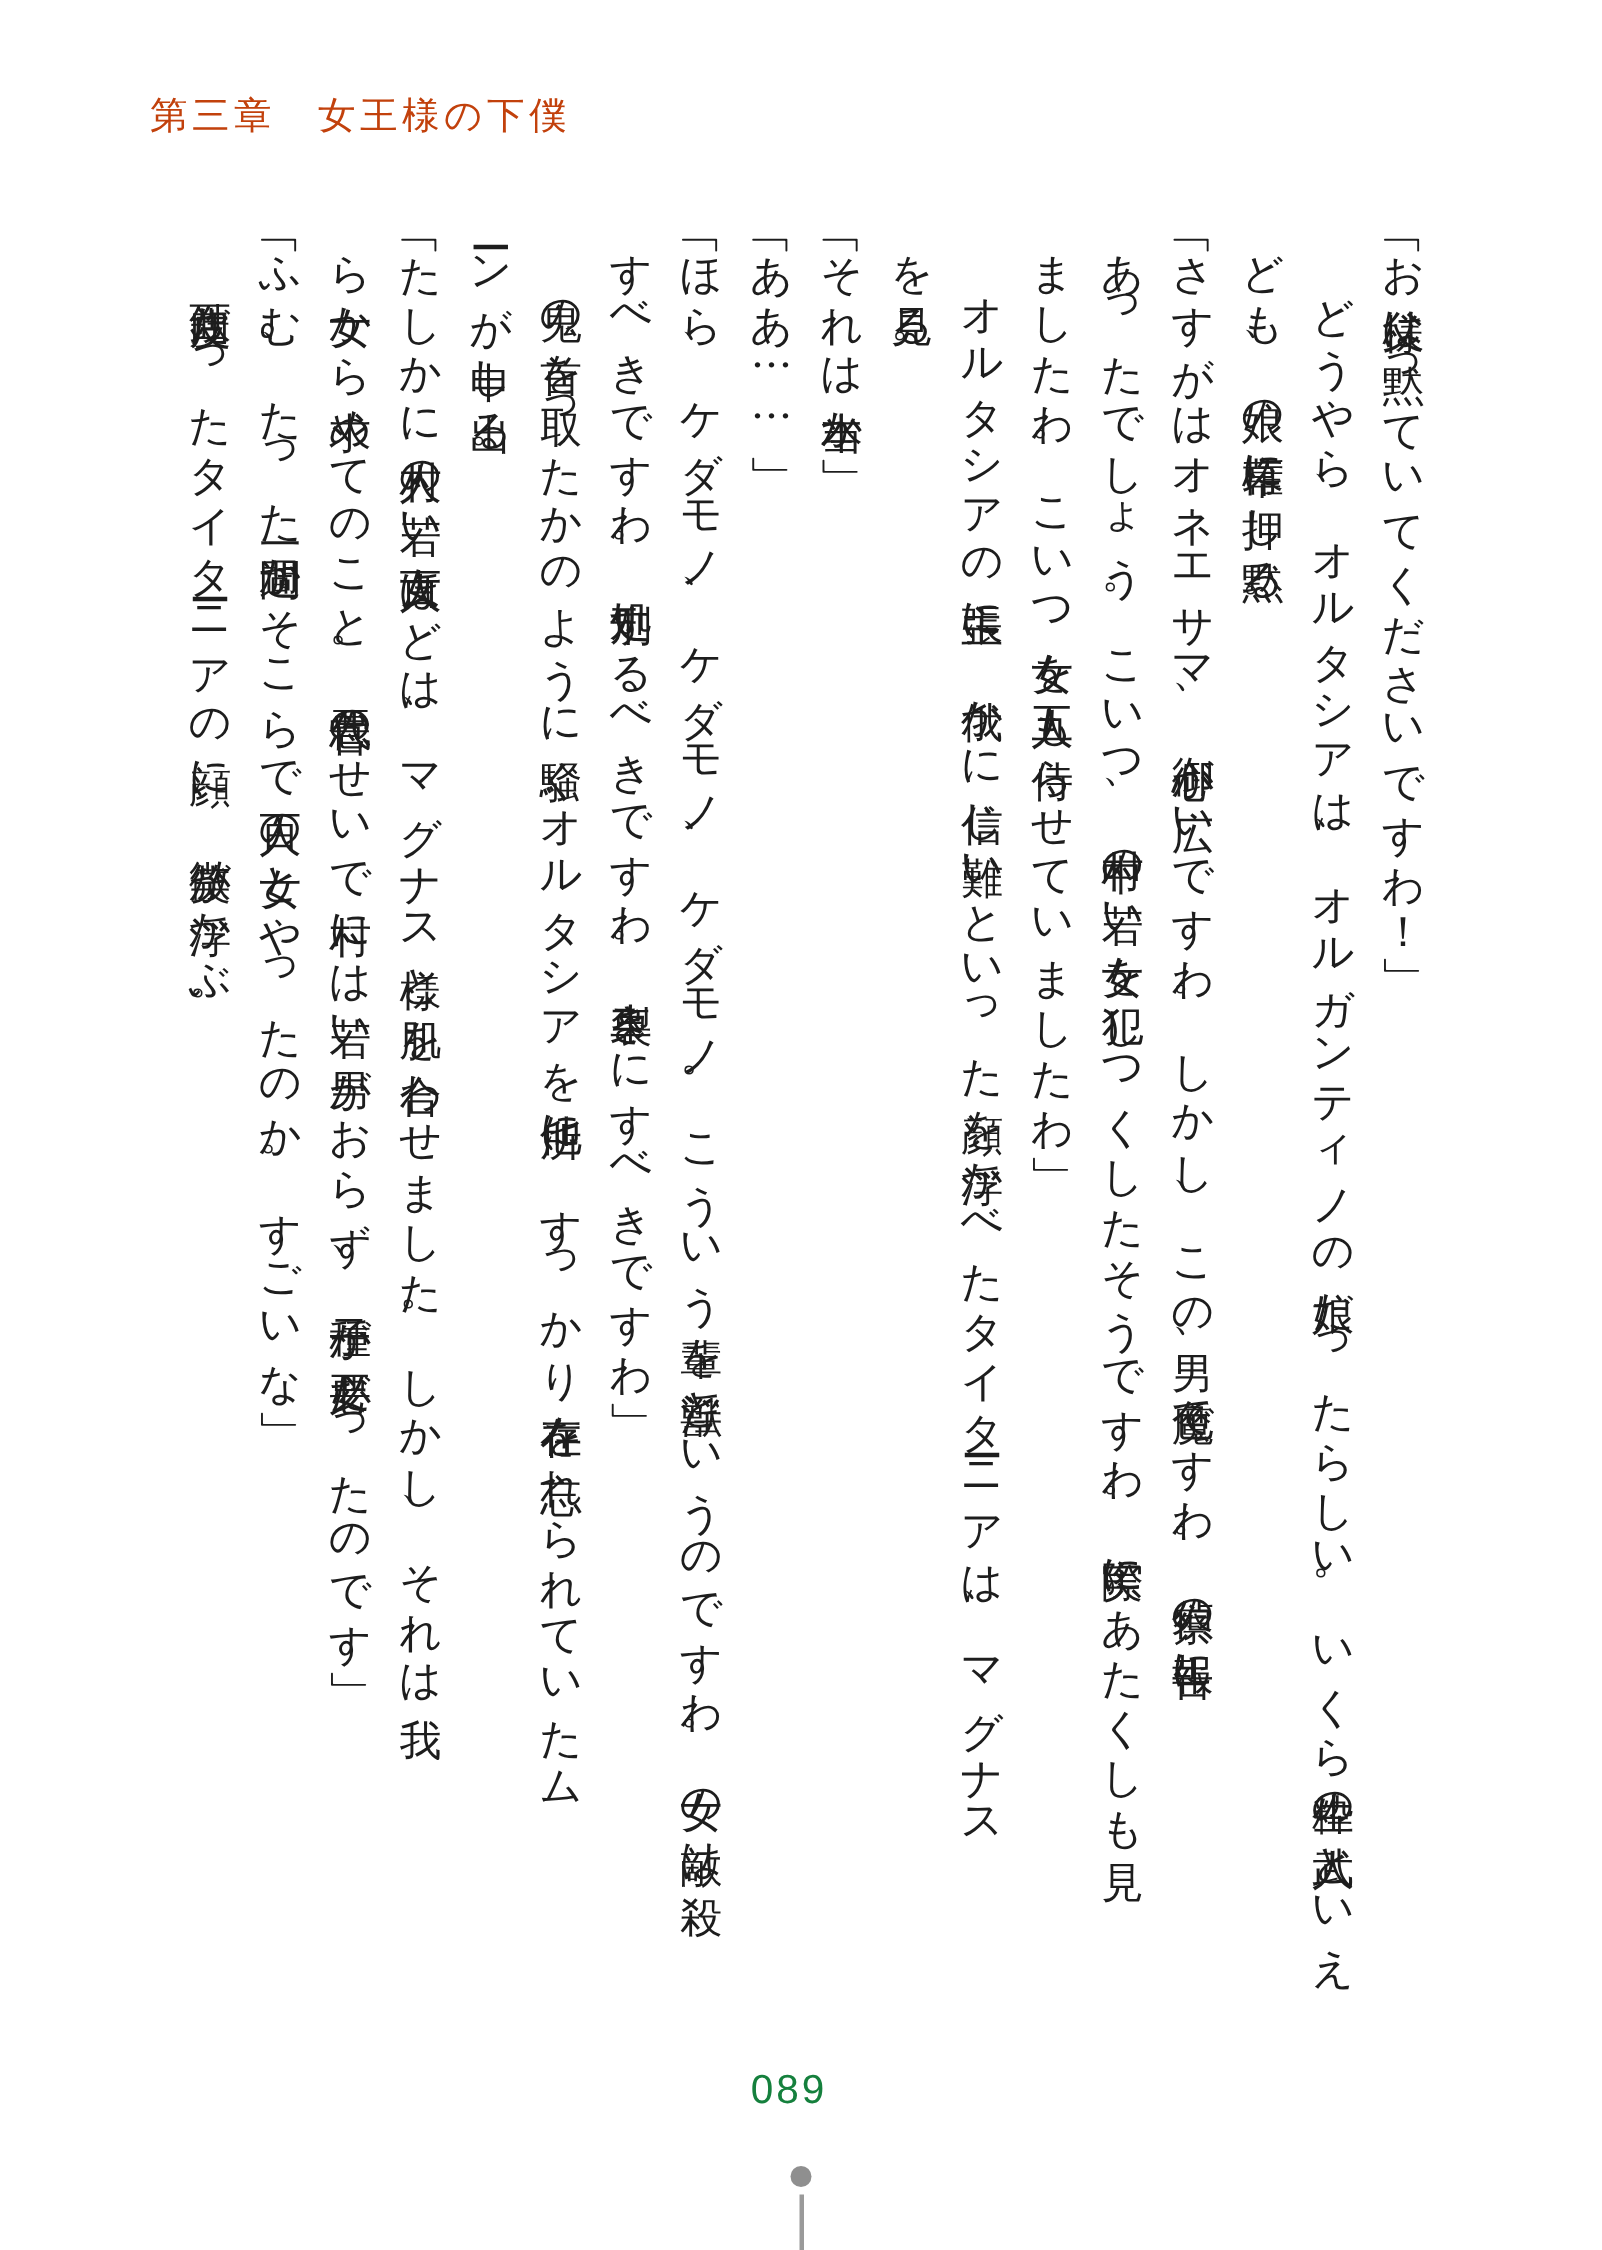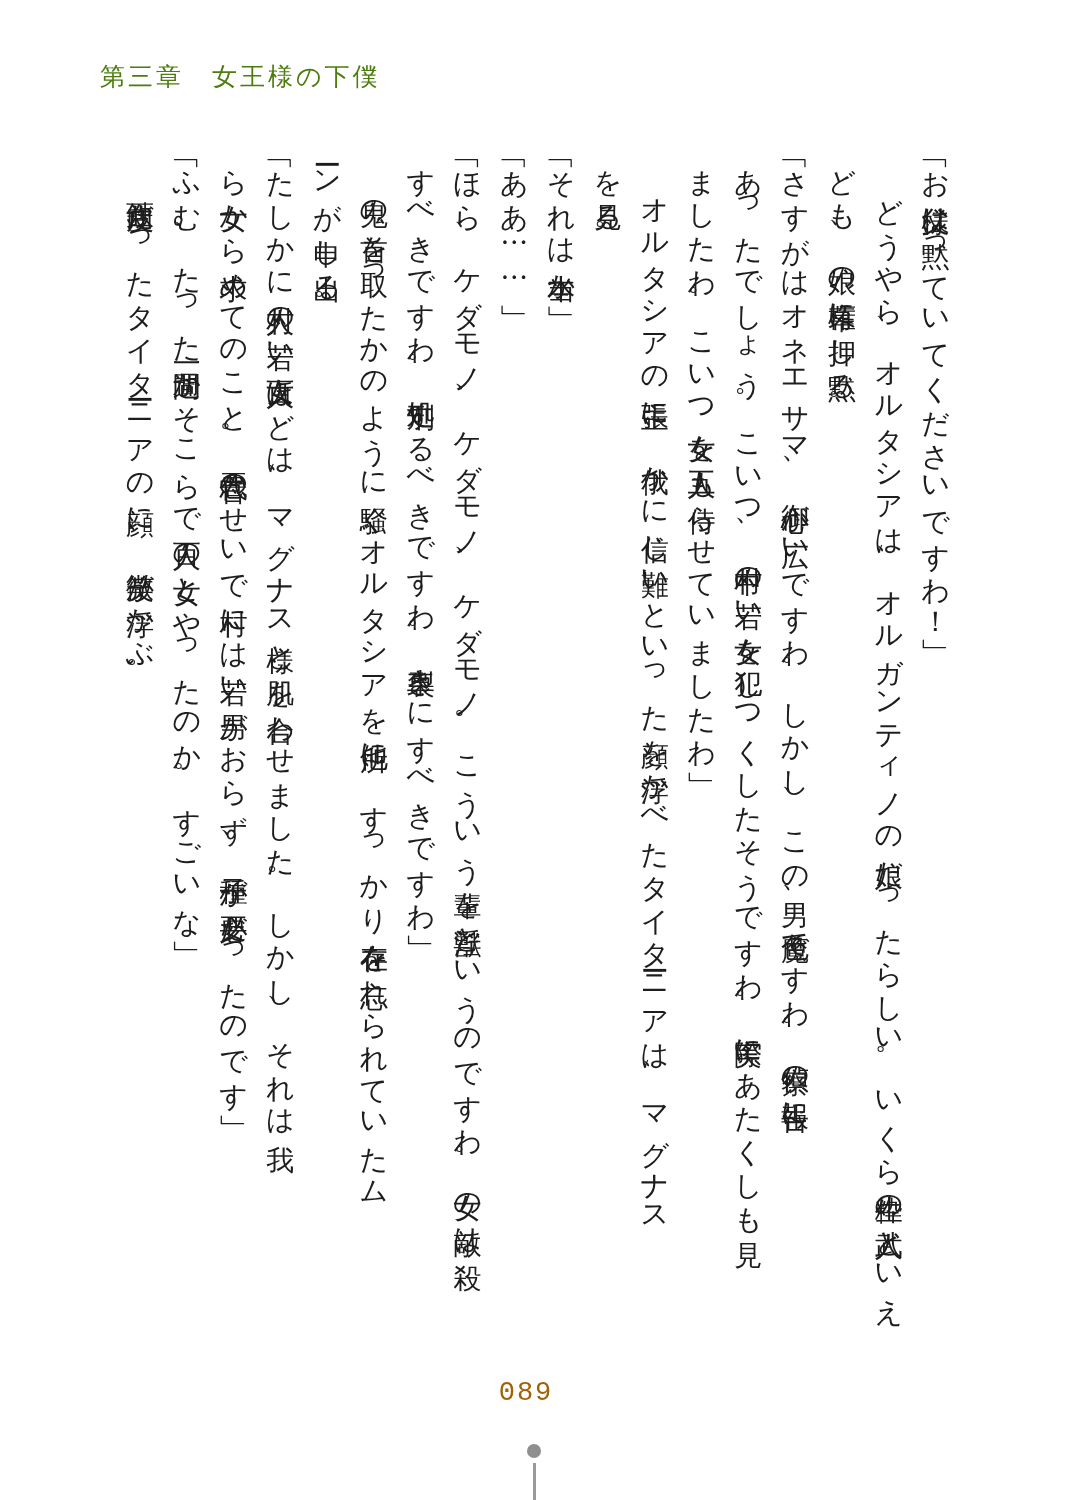--- a/index.html
+++ b/index.html
@@ -15,21 +15,21 @@
     background: #ffffff;
     overflow: hidden;
     font-family: "DejaVu Serif", "Liberation Serif", serif;
   }
   .running-head {
     position: absolute;
     top: 60px;
     left: 100px;
     font-size: 25px;
     letter-spacing: 3px;
-    color: #4d7c0f;
+    color: #c2410c;
     white-space: pre;
   }
   .text-block {
     position: absolute;
     top: 150px;
     right: 110px;
     height: 1210px;
     writing-mode: vertical-rl;
     -webkit-writing-mode: vertical-rl;
     text-orientation: upright;
@@ -40,24 +40,24 @@
   .tcol {
     line-height: 46.8px;
     white-space: nowrap;
   }
   .folio {
     position: absolute;
     top: 1378px;
     left: 0;
     right: 16px;
     text-align: center;
-    font-family: Liberation Mono, monospace;
+    font-family: Liberation Sans, sans-serif;
     font-size: 27px;
     letter-spacing: 2px;
-    color: #a16207;
+    color: #15803d;
   }
   .ornament-dot {
     position: absolute;
     top: 1444px;
     left: 50%;
     margin-left: -7px;
     width: 14px;
     height: 14px;
     border-radius: 50%;
     background: #8f8f8f;

